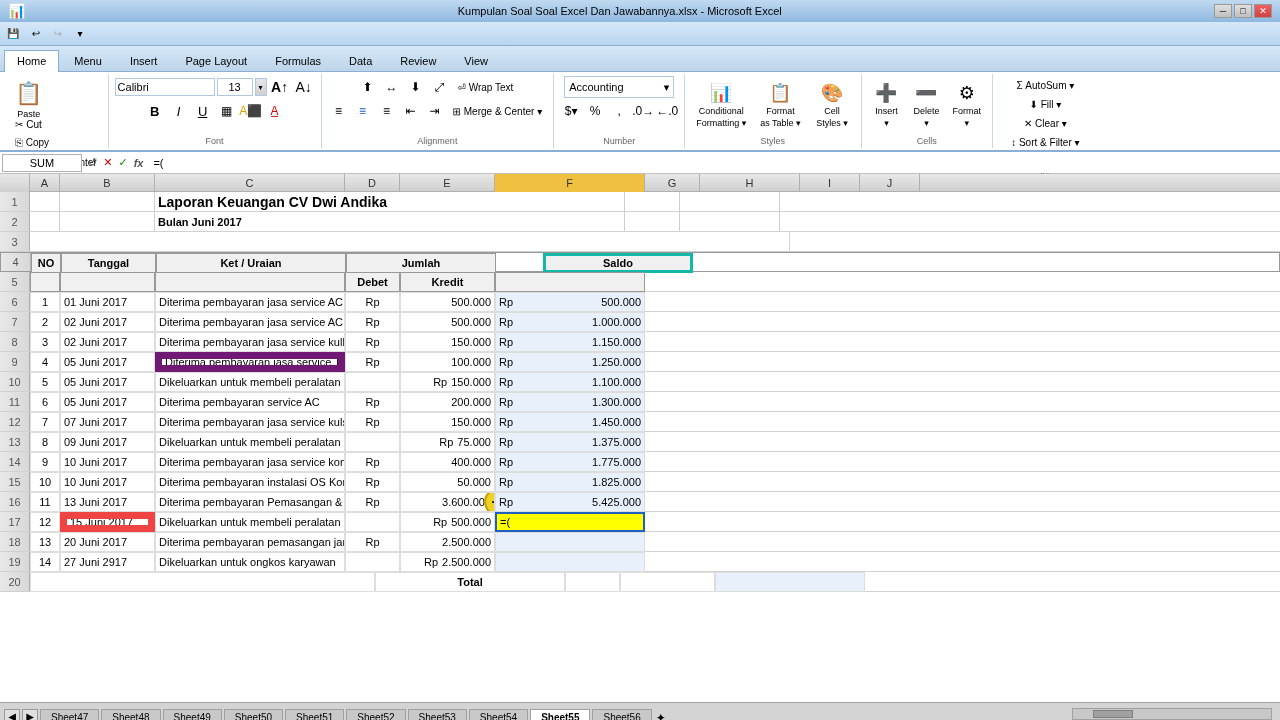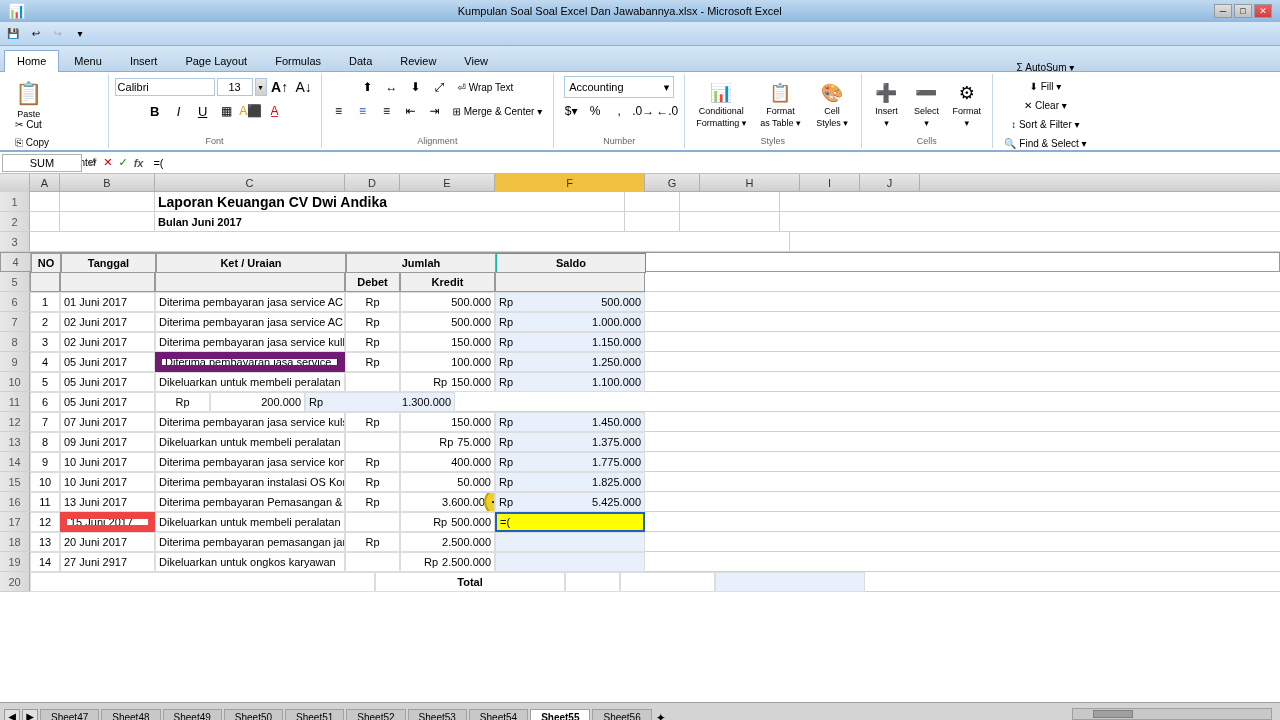--- a/index.html
+++ b/index.html
@@ -68,21 +68,21 @@
       gap: 0;
     }
     .ribbon-group {
       display: flex;
       flex-direction: column;
       border-right: 1px solid #c8d8e8;
       padding: 2px 6px;
       align-items: center;
       min-width: fit-content;
     }
-    .ribbon-group:last-child { border-right: none; justify-content: center; }
+    .ribbon-group:last-child { border-right: none; }
     .ribbon-group-content { display: flex; gap: 2px; flex: 1; align-items: center; }
     .ribbon-group-label {
       font-size: 9px;
       color: #666;
       margin-top: auto;
       padding-top: 2px;
       text-align: center;
       width: 100%;
     }
     .ribbon-btn {
@@ -425,21 +425,21 @@
 
   <div class="ribbon-group">
     <div class="ribbon-group-content" style="gap:2px;">
       <div class="ribbon-btn" style="font-size:9px;min-width:38px;">
         <span style="font-size:18px;">➕</span>
         <span>Insert</span>
         <span>▾</span>
       </div>
       <div class="ribbon-btn" style="font-size:9px;min-width:38px;">
         <span style="font-size:18px;">➖</span>
-        <span>Select</span>
+        <span>Delete</span>
         <span>▾</span>
       </div>
       <div class="ribbon-btn" style="font-size:9px;min-width:38px;">
         <span style="font-size:18px;">⚙</span>
         <span>Format</span>
         <span>▾</span>
       </div>
     </div>
     <div class="ribbon-group-label">Cells</div>
   </div>
@@ -508,21 +508,21 @@
       <div class="row-num">3</div>
       <div class="cell" style="width:760px;"></div>
     </div>
 
     <div class="sheet-row" style="border:1px solid #999;">
       <div class="row-num">4</div>
       <div class="cell w-a center bold header-bg" style="border:1px solid #999;">NO</div>
       <div class="cell w-b center bold header-bg" style="border:1px solid #999;">Tanggal</div>
       <div class="cell w-c center bold header-bg" style="border:1px solid #999;">Ket / Uraian</div>
       <div class="cell center bold header-bg" style="width:150px;min-width:150px;border:1px solid #999;justify-content:center;">Jumlah</div>
-      <div class="cell w-f center bold header-bg selected-col" style="border:1px solid #14b8a6;width:150px;min-width:150px;">Saldo</div>
+      <div class="cell w-f center bold header-bg selected-col" style="border:3px solid #14b8a6;width:150px;min-width:150px;margin-left:47px;">Saldo</div>
     </div>
 
     <div class="sheet-row">
       <div class="row-num">5</div>
       <div class="cell w-a center bold header-bg" style="border:1px solid #999;"></div>
       <div class="cell w-b center bold header-bg" style="border:1px solid #999;"></div>
       <div class="cell w-c center bold header-bg" style="border:1px solid #999;"></div>
       <div class="cell w-d center bold header-bg" style="border:1px solid #999;">Debet</div>
       <div class="cell w-e center bold header-bg" style="border:1px solid #999;">Kredit</div>
       <div class="cell w-f center bold header-bg selected-col" style="border:1px solid #999;width:150px;min-width:150px;"></div>
@@ -593,20 +593,21 @@
       <div class="cell w-f selected-col" style="border:1px solid #ddd;width:150px;min-width:150px;">
           <span style="margin-right:8px;">Rp</span>
           <span style="margin-left:auto;">1.100.000</span>
         </div>
     </div>
 
     <div class="sheet-row">
       <div class="row-num">11</div>
       <div class="cell w-a center" style="border:1px solid #ddd;">6</div>
       <div class="cell w-b" style="border:1px solid #ddd;">05 Juni 2017</div>
+      <div class="cell w-c" style="border:1px solid #ddd;">Diterima pembayaran service AC</div>
       <div class="cell w-d center" style="border:1px solid #ddd;">Rp</div>
       <div class="cell w-e right" style="border:1px solid #ddd;">200.000</div>
       <div class="cell w-f selected-col" style="border:1px solid #ddd;width:150px;min-width:150px;">
           <span style="margin-right:8px;">Rp</span>
           <span style="margin-left:auto;">1.300.000</span>
         </div>
     </div>
 
     <div class="sheet-row">
       <div class="row-num">12</div>

